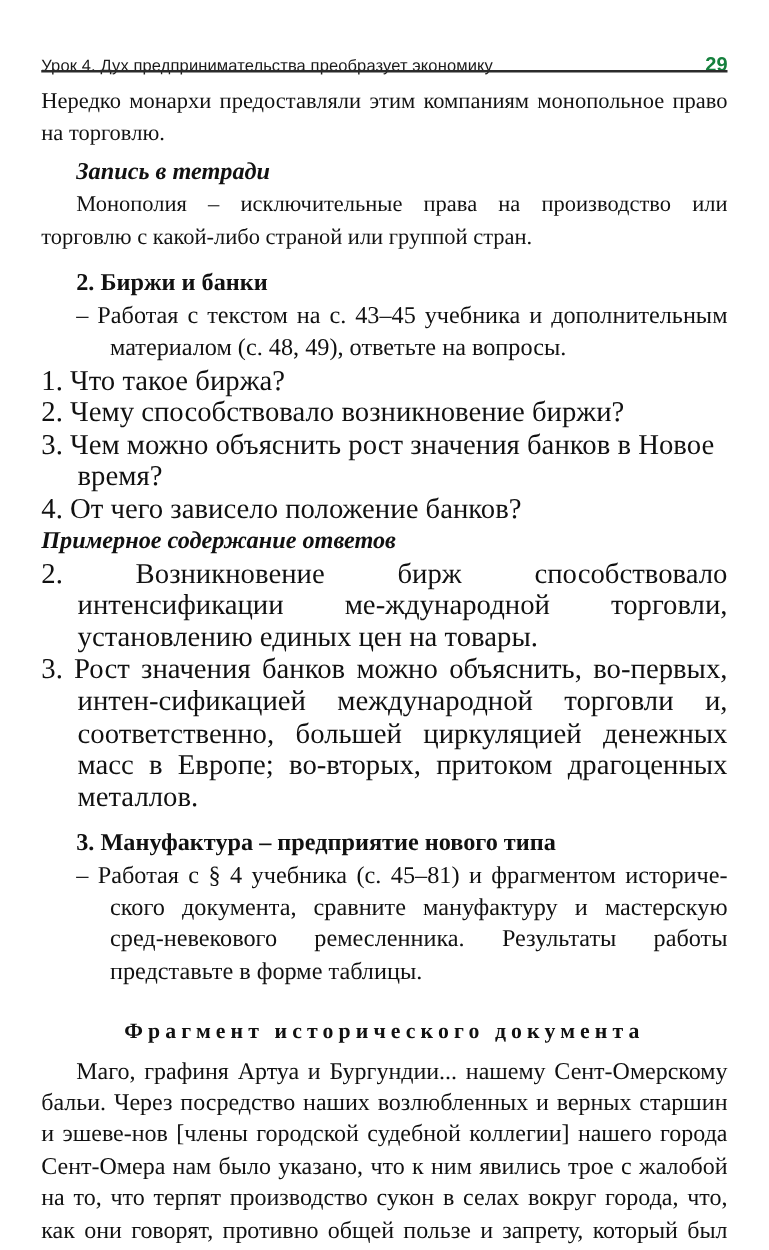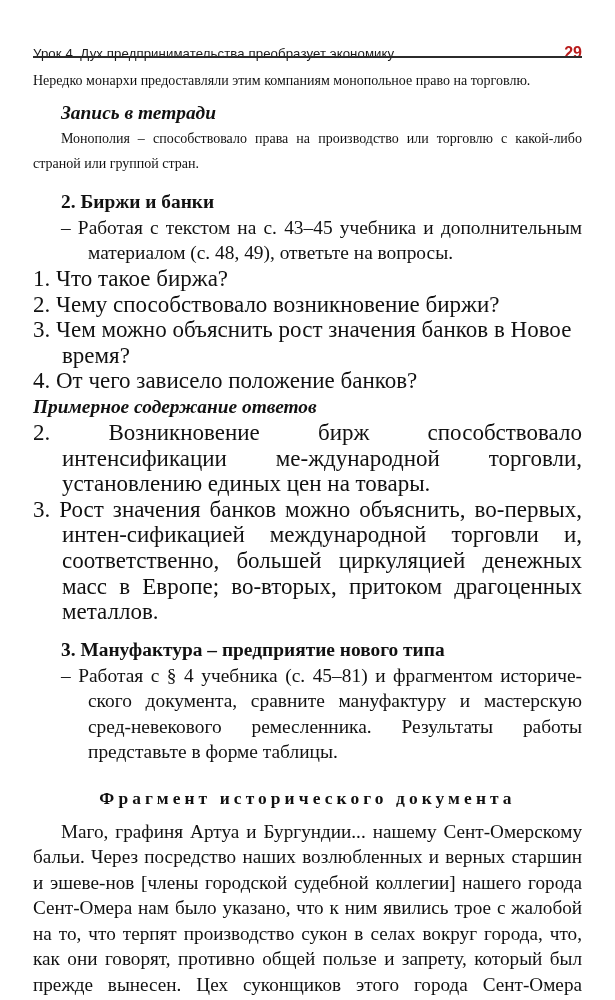--- a/index.html
+++ b/index.html
@@ -39,42 +39,42 @@
   }
   .running-head .head-title {
     font-size: 13.2px;
     letter-spacing: 0.1px;
     white-space: nowrap;
     color: #1a1a1a;
   }
   .running-head .head-folio {
     font-size: 16px;
     font-weight: bold;
-    color: #b91c1c;
+    color: #15803d;
   }
   .head-rule {
     position: absolute;
     left: 33px;
     top: 56px;
     width: 549px;
     height: 1.6px;
     background: #2b2b2b;
   }
 
   
   .col {
     position: absolute;
     left: 33px;
     top: 68px;
     width: 549px;
   }
 
   p, div.blk {
     margin: 0;
-    font-size: 14px;
+    font-size: 18px;
     line-height: 25.6px;
   }
 
   
   .para {
     text-align: justify;
     text-justify: inter-word;
     hyphens: manual;
   }
   .indent1 { text-indent: 28px; }
@@ -159,21 +159,21 @@
   <div class="head-rule"></div>
 
   <div class="col">
 
     <p class="para indent0">Нередко монархи предоставляли этим компаниям монопольное право на торговлю.</p>
 
     <div class="sp-6"></div>
 
     <div class="bi-head pad-in">Запись в тетради</div>
 
-    <p class="para indent1">Монополия – способствовало права на производство или торговлю с какой-либо страной или группой стран.</p>
+    <p class="para indent1">Монополия – исключительные права на производство или торговлю с какой-либо страной или группой стран.</p>
 
     <div class="sp-12"></div>
 
     <div class="sec-head">2. Биржи и банки</div>
 
     <div class="dash-item">– Работая с текстом на с. 43–45 учебника и дополнительным материалом (с. 48, 49), ответьте на вопросы.</div>
 
     <div class="num-item q">1. Что такое биржа?</div>
     <div class="num-item q">2. Чему способствовало возникновение биржи?</div>
     <div class="num-item q">3. Чем можно объяснить рост значения банков в Новое время?</div>

